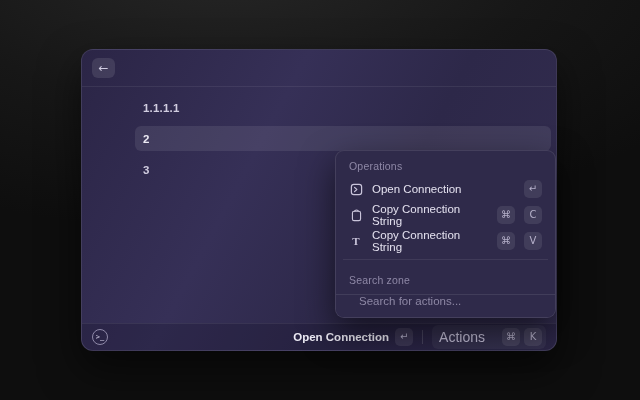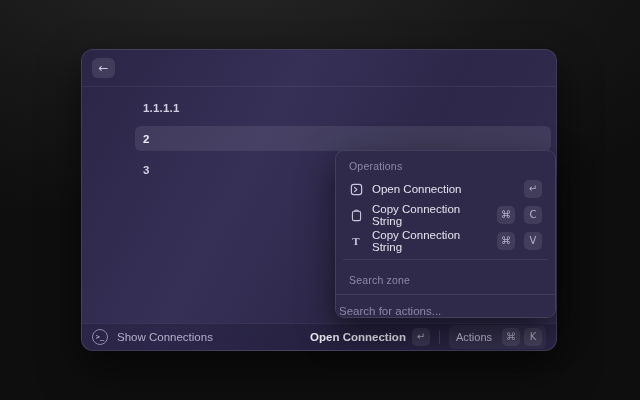--- a/index.html
+++ b/index.html
@@ -67,21 +67,21 @@
     min-width:18px; height:18px; padding:0 4px; border-radius:5px;
     background:rgba(255,255,255,0.09); color:#b6b1ca;
     display:inline-flex; align-items:center; justify-content:center;
     font-size:10px; line-height:1;
   }
   .vdiv { width:1px; height:14px; background:rgba(255,255,255,0.14); margin:0 9px; }
   .actions-btn {
     display:flex; align-items:center; gap:4px; cursor:pointer;
     padding:3px 4px 3px 7px; border-radius:6px; background:rgba(255,255,255,0.05);
   }
-  .actions-btn .alabel { font-size:11px; color:#c3bed6; margin-right:6px; }
+  .actions-btn .alabel { font-size:14px; color:#c3bed6; margin-right:13px; }
 
   
   .menu {
     position:absolute; left:335px; top:150px; width:221px; height:168px;
     border-radius:9px; overflow:hidden;
     background:#2f2a4a;
     border:1px solid rgba(255,255,255,0.10);
     box-shadow:0 14px 34px rgba(0,0,0,0.55);
   }
   .menu-scroll { height:145px; overflow:hidden; padding:0 6px; }
@@ -94,21 +94,21 @@
     font-size:11.5px; color:#e4e1ef;
   }
   .menu-row .mlabel { flex:1; }
   .menu-row .icon { width:14px; height:14px; display:flex; align-items:center; justify-content:center; color:#c9c4da; }
   .menu-row .icon svg { width:13px; height:13px; display:block; }
   .menu-row.danger { color:#dc5150; }
   .menu-sep { height:1px; background:rgba(255,255,255,0.08); margin:5px 1px; }
   .menu-footer {
     position:absolute; left:0; right:0; bottom:0; height:23px;
     border-top:1px solid rgba(255,255,255,0.09); background:#2f2a4a;
-    display:flex; align-items:flex-end; padding:0 3px;
+    display:flex; align-items:flex-start; padding:0 23px;
   }
   .menu-footer input {
     width:100%; background:transparent; border:none; outline:none;
     font:400 11.5px "Liberation Sans", sans-serif; color:#e4e1ef;
   }
   .menu-footer input::placeholder { color:#8d87a4; }
   .text-icon-glyph { font:600 11px "Liberation Serif", serif; color:#c9c4da; }
 </style>
 </head>
 <body>
@@ -128,21 +128,20 @@
     <div class="row selected">
       <span>2</span>
     </div>
     <div class="row">
       <span>3</span>
     </div>
   </div>
 
   <div class="statusbar">
     <span class="term-circle">&gt;_</span>
-    <span class="left-label">Show Connections</span>
     <div class="spacer"></div>
     <div class="primary-action">
       <span class="plabel">Open Connection</span>
       <kbd class="kbd">↵</kbd>
     </div>
     <div class="vdiv"></div>
     <div class="actions-btn">
       <span class="alabel">Actions</span>
       <kbd class="kbd">⌘</kbd>
       <kbd class="kbd">K</kbd>

